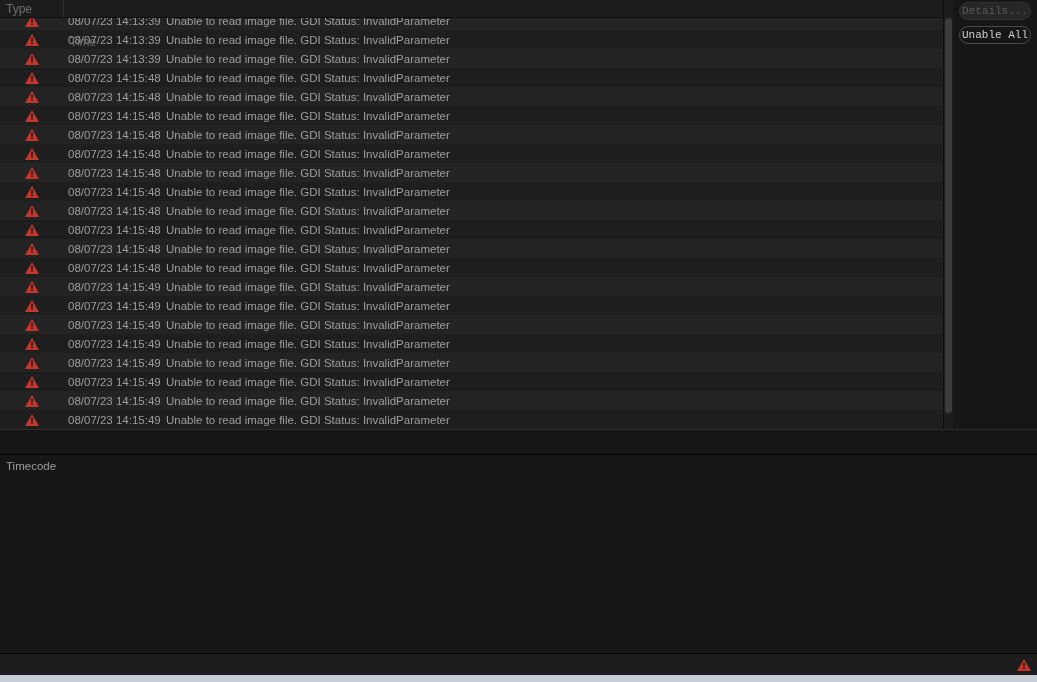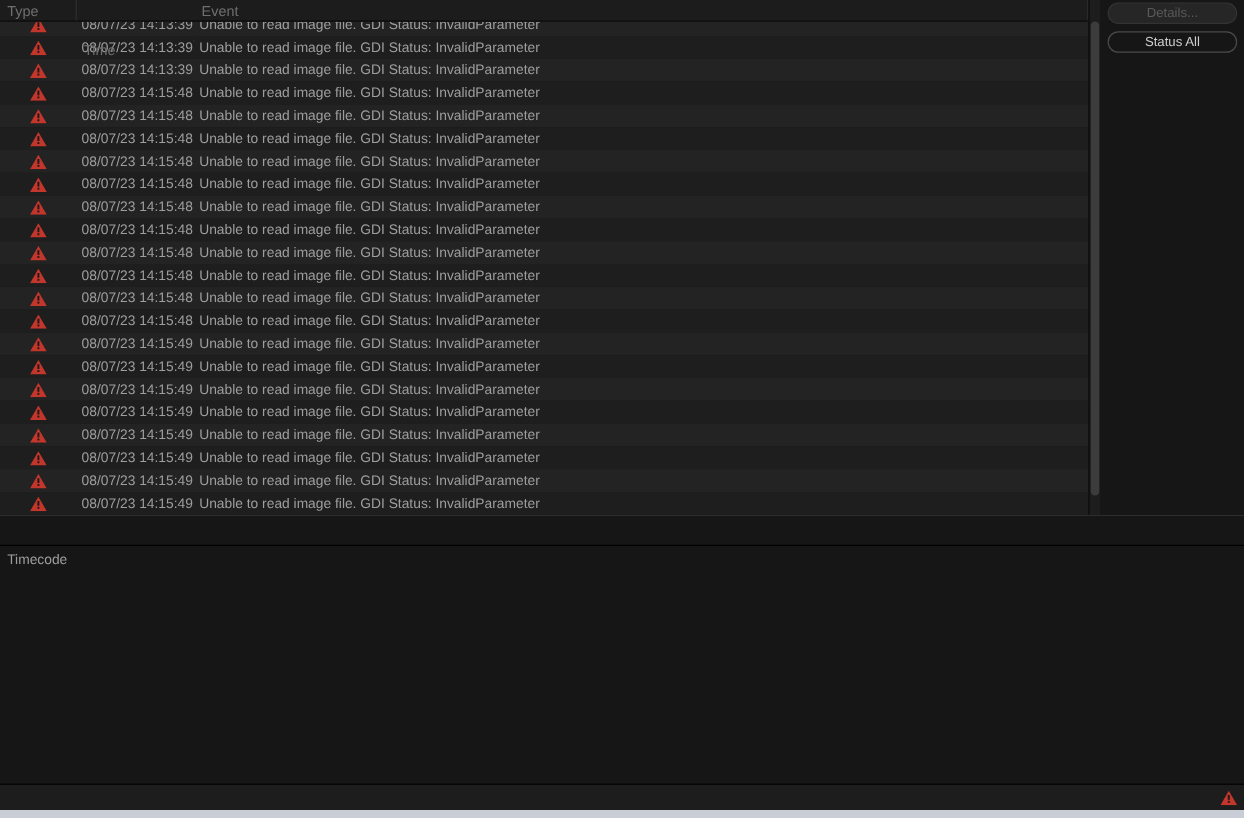--- a/index.html
+++ b/index.html
@@ -103,24 +103,24 @@
     position:relative;
     border-left:1px solid var(--border-dark);
   }
   .scroll-thumb{
     position:absolute;
     left:1px;right:1px;
     background:#3c3c3c;
     border-radius:4px;
   }
   .side-buttons{
-    width:120px;
+    width:84px;
     padding:2px 6px;
     background:var(--bg);
-    display:flex;flex-direction:column;gap:6px;
+    display:flex;flex-direction:column;gap:6px;font-family:Liberation Mono, monospace;
   }
   .btn{
     border:1px solid #4a4a4a;
     border-radius:10px;
     height:18px;
     font-size:11px;
     display:flex;align-items:center;justify-content:center;
     cursor:pointer;
   }
   .btn-primary{
@@ -160,21 +160,20 @@
 <body>
 
 <div class="app">
 
   <div class="events-panel">
 
     <div class="log-area">
       <div class="col-headers">
         <div class="ch ch-type">Type</div>
         <div class="ch ch-time">Time</div>
-        <div class="ch ch-event">Event</div>
       </div>
       <div class="rows">
         <div class="rows-inner" id="rows-inner">
             <div class="row">
               <div class="cell-icon">
                 <svg class="warn-icon" viewBox="0 0 14 12">
                   <path d="M7 0 L14 12 L0 12 Z" fill="#c2362b"></path>
                   <rect x="6.2" y="3.5" width="1.6" height="4" fill="#1a1a1a"></rect>
                   <rect x="6.2" y="8.4" width="1.6" height="1.6" fill="#1a1a1a"></rect>
                 </svg>
@@ -416,21 +415,21 @@
           </div>
       </div>
     </div>
 
     <div class="scrollbar">
       <div class="scroll-thumb" id="scroll-thumb" style="top: 18px; height: 395px;"></div>
     </div>
 
     <div class="side-buttons">
       <div class="btn btn-disabled">Details...</div>
-      <div class="btn btn-primary">Status All</div>
+      <div class="btn btn-primary">Unable All</div>
     </div>
 
   </div>
 
   <div class="timecode-panel">
     <span class="timecode-label">Timecode</span>
   </div>
 
   <div class="status-bar">
     <span>

